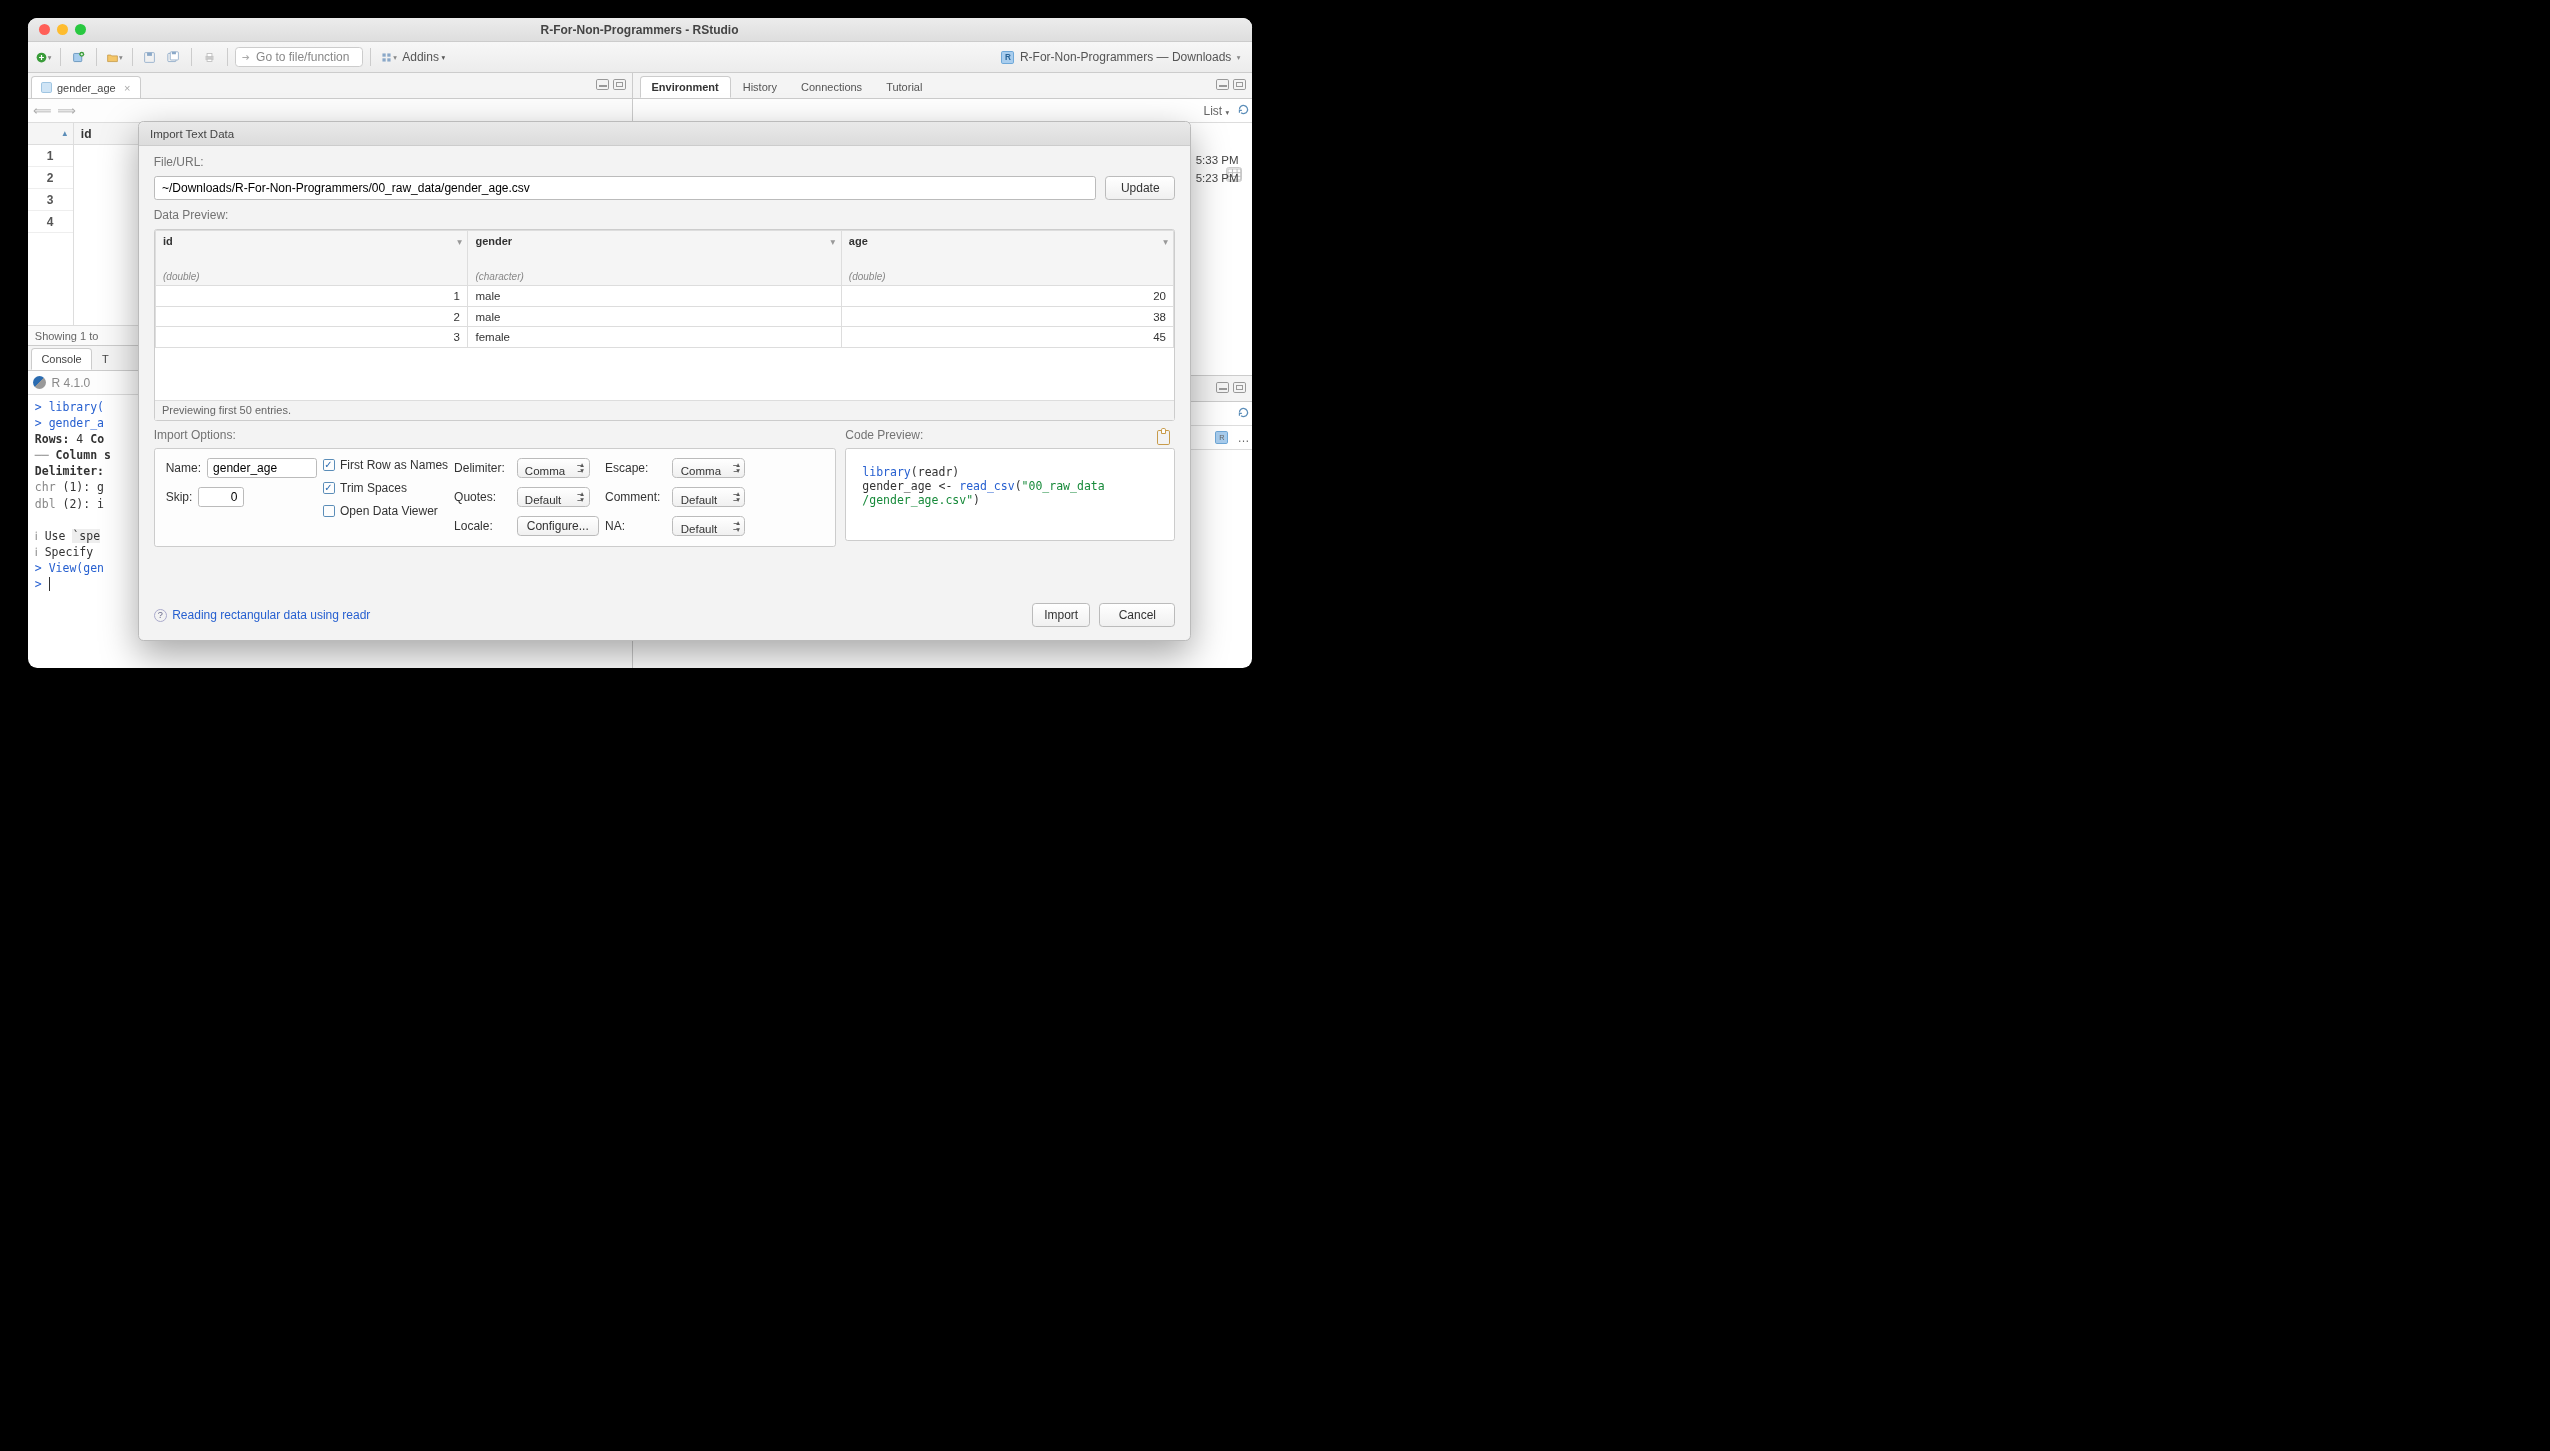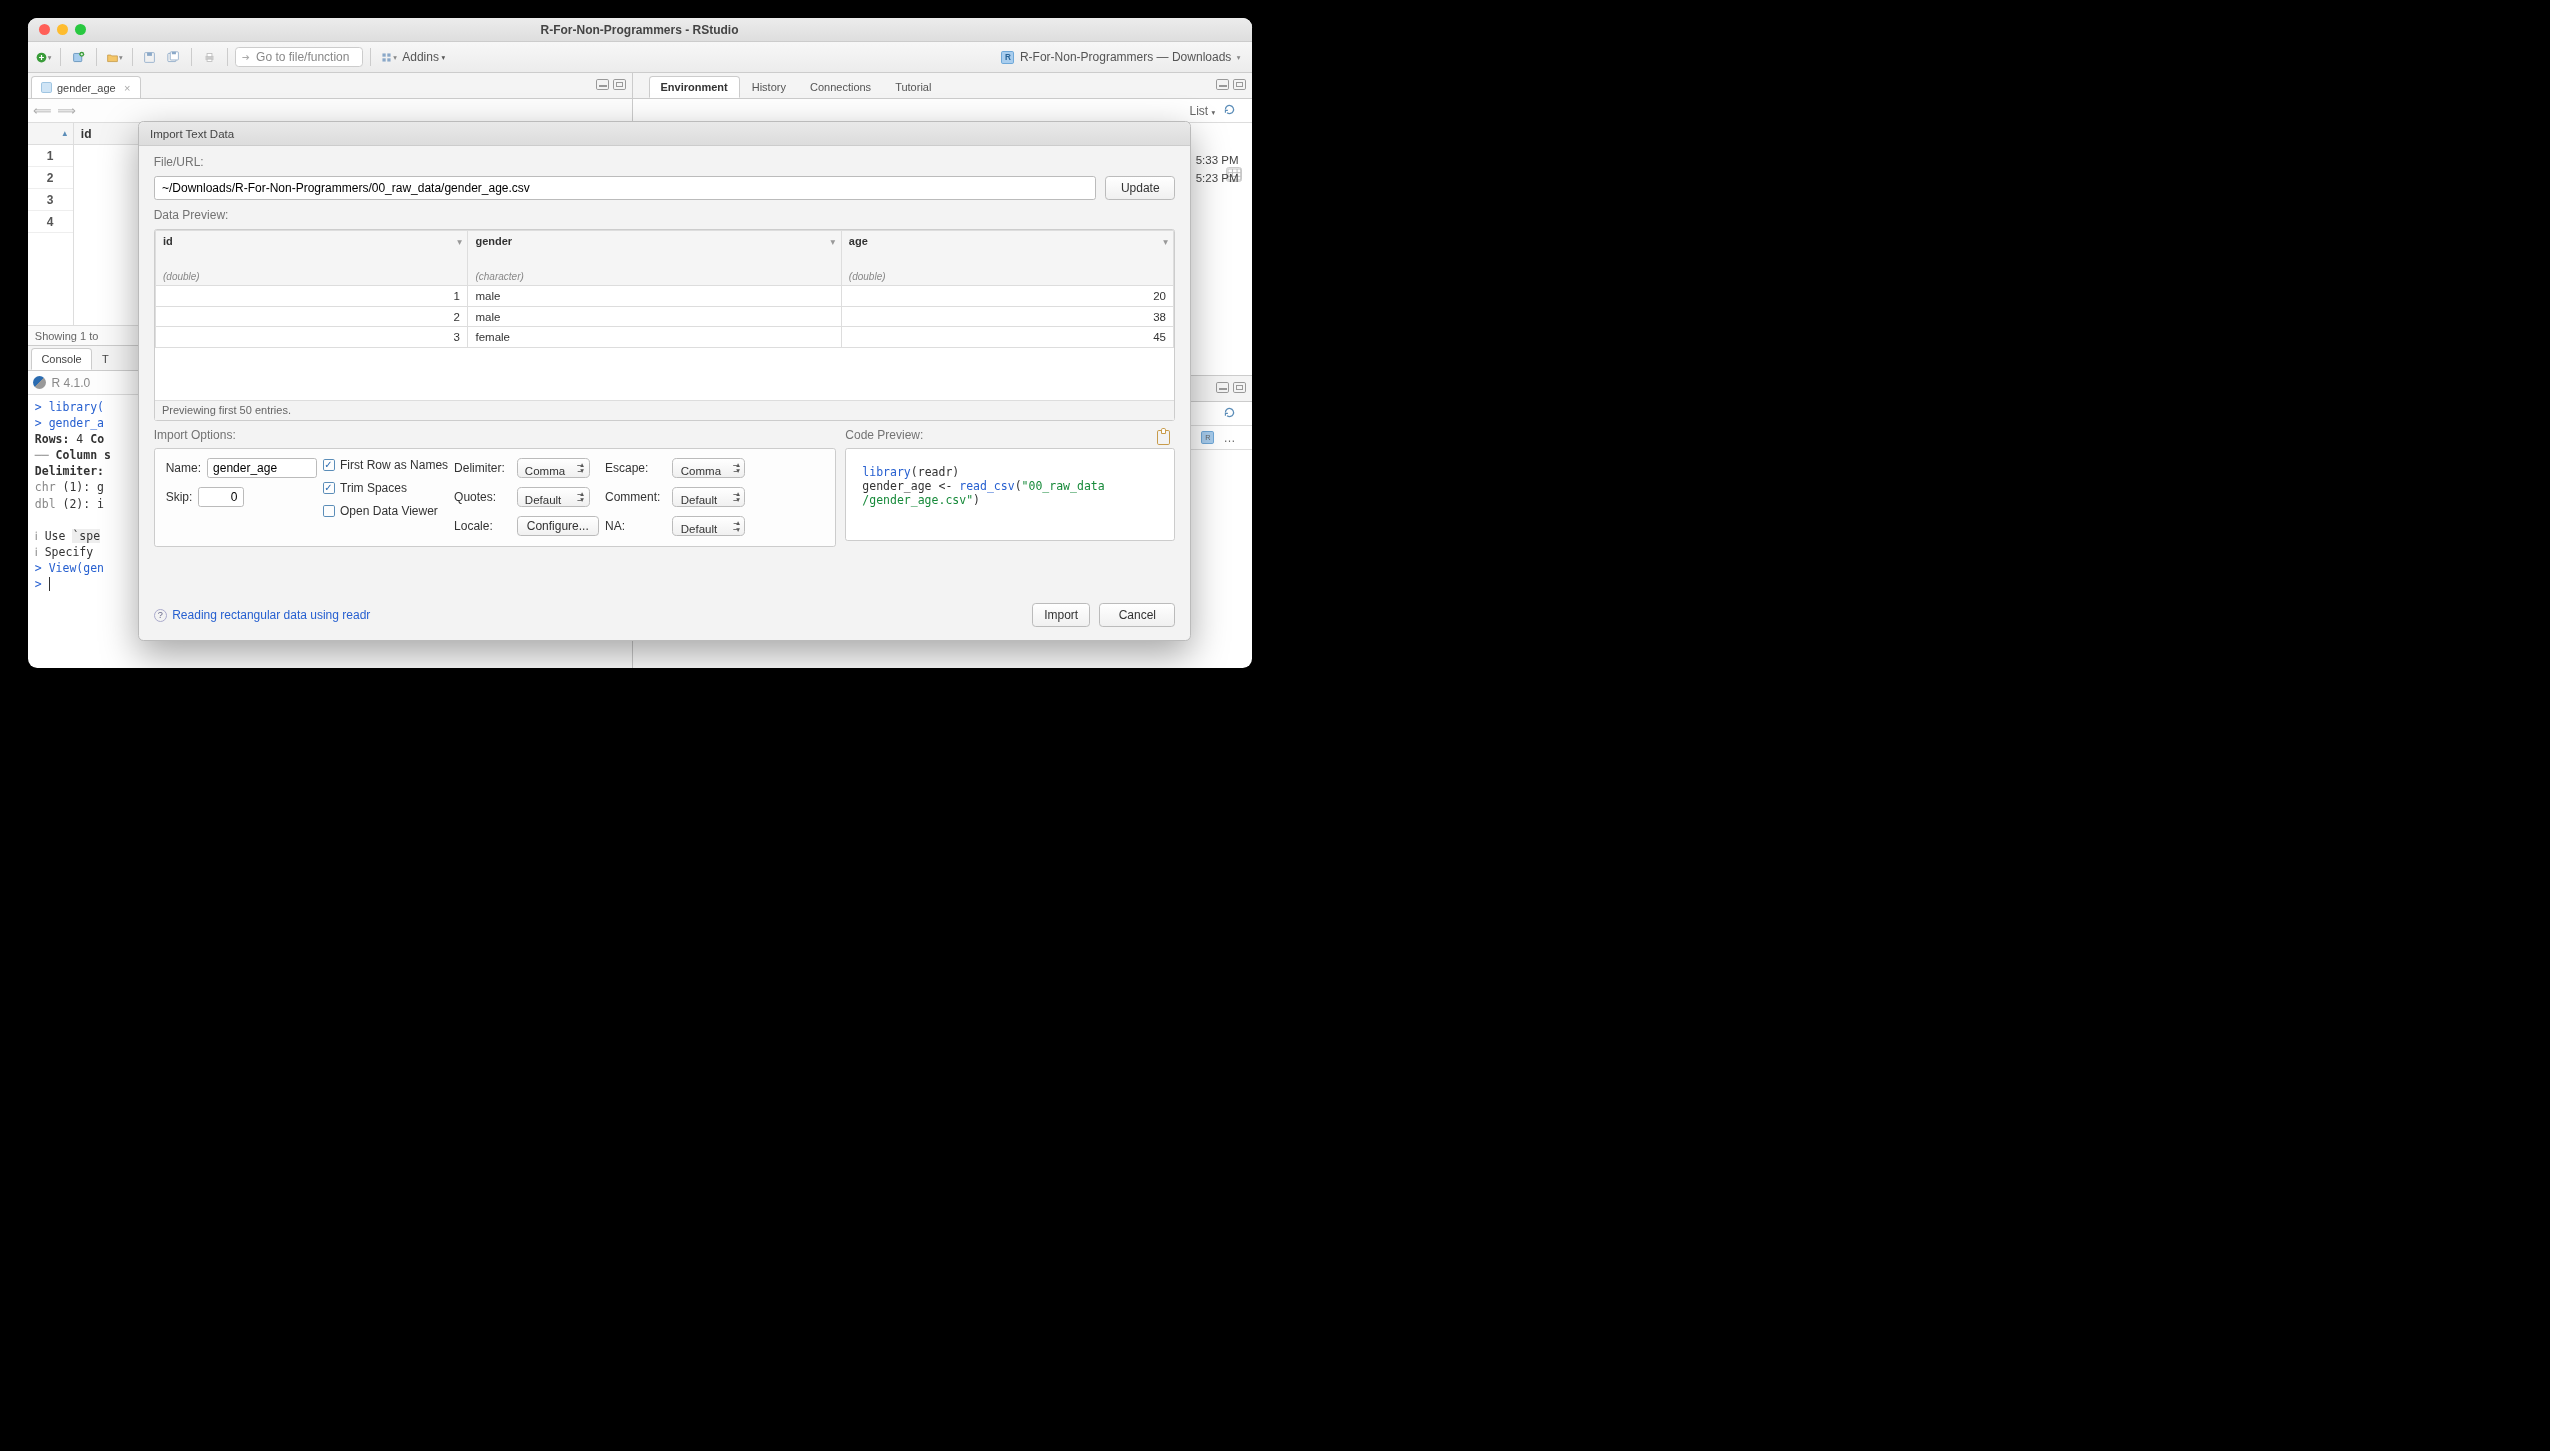--- a/index.html
+++ b/index.html
@@ -77,25 +77,25 @@
   
   .console-tabbar {height:26px;background:#f4f4f4;border-top:0.9px solid #ccc;border-bottom:0.9px solid #ccc;display:flex;align-items:flex-end;padding-left:3.7px;}
   .ctab{height:22px;padding:0 9.2px;display:flex;align-items:center;font-size:11px;color:#444;border:0.9px solid transparent;}
   .ctab.active{background:#fff;border:0.9px solid #ccc;border-bottom:0.9px solid #fff;border-radius:3.7px 3.7px 0 0;}
   
   .console-body { flex:1; padding:3.7px 7.3px; font-family: Menlo, Monaco, monospace; font-size:11.5px; line-height:1.4; overflow:hidden;}
   .ricon{width:13px;height:13px;border-radius:50%;background:linear-gradient(135deg,#2a6bb0 50%,#999 50%);display:inline-block;}
   .blue{color:#2760d0;}
   .gray{color:#888;}
   
-  .env-tabbar{height:26px;background:#f4f4f4;border-bottom:0.9px solid #ccc;display:flex;align-items:flex-end;padding-left:16px;position:relative;}
+  .env-tabbar{height:26px;background:#f4f4f4;border-bottom:0.9px solid #ccc;display:flex;align-items:flex-end;padding-left:7px;position:relative;}
   .etab{height:22px;padding:0 11px;display:flex;align-items:center;font-size:11px;color:#555;border:0.9px solid transparent;cursor:default;}
   .etab.active{background:#fff;border:0.9px solid #ccc;border-bottom:0.9px solid #fff;border-radius:3.7px 3.7px 0 0;font-weight:600;color:#333;}
   
-  .env-toolbar{height:24px;border-bottom:0.9px solid #ddd;display:flex;align-items:center;justify-content:flex-end;padding:0 16px;gap:7.3px;color:#666;}
+  .env-toolbar{height:24px;border-bottom:0.9px solid #ddd;display:flex;align-items:center;justify-content:flex-end;padding:0 2px;gap:7.3px;color:#666;}
   
   .right-lower{border-top:0.9px solid #ccc;}
   
   
   .dialog {
     position:absolute;
     left:138px; top:121px;
     width:1053px; height:520px;
     background:#f3f3f3;
     border:0.9px solid #bbb;

